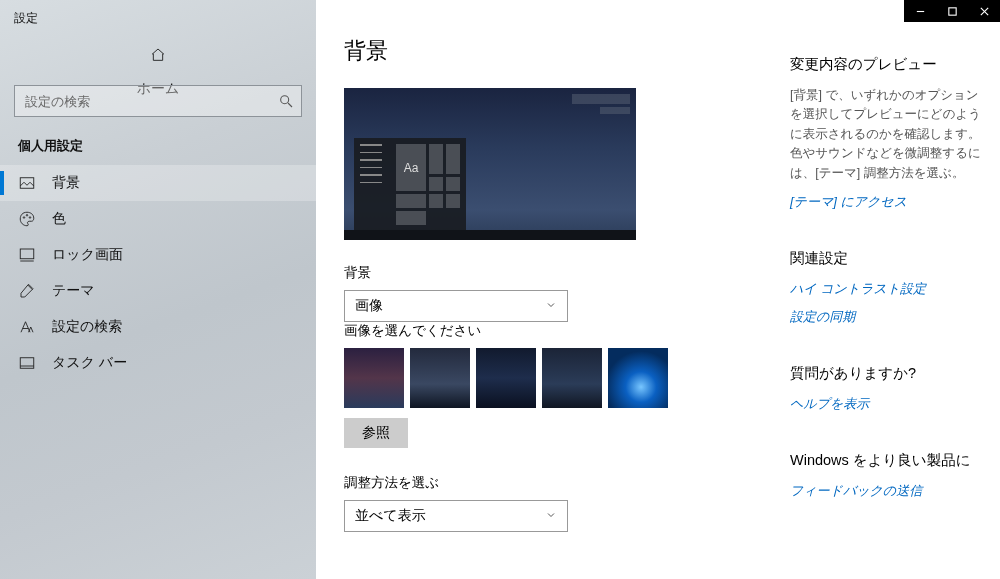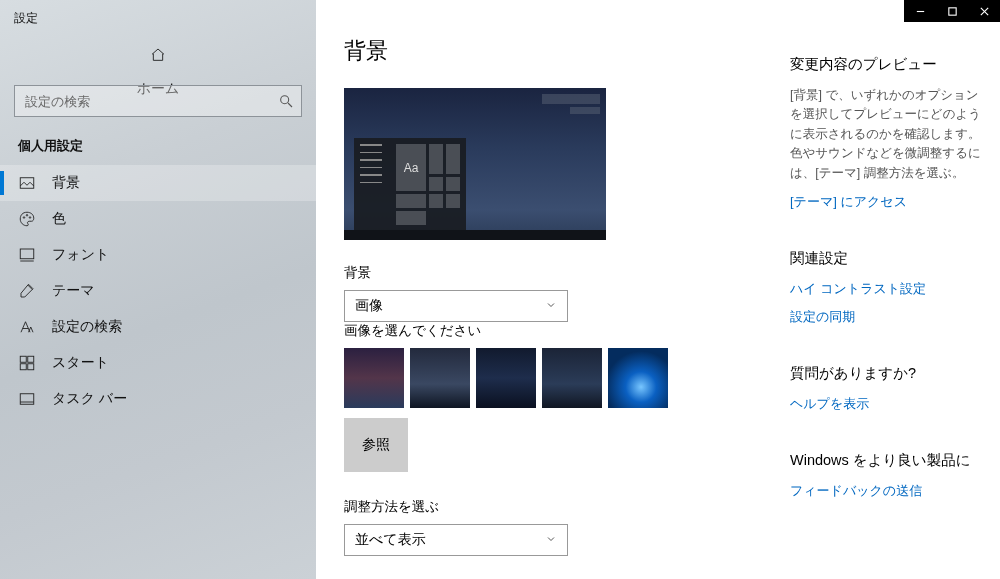--- a/index.html
+++ b/index.html
@@ -96,21 +96,21 @@
     padding: 36px 20px 20px 28px;
     overflow: auto;
   }
   .page-title {
     font-size: 22px;
     font-weight: 400;
     margin-bottom: 22px;
   }
   
   .preview {
-    width: 262px;
+    width: 292px;
     height: 152px;
     background: linear-gradient(to bottom, #1a2440 0%, #2a3b5c 40%, #3b4e70 80%, #2b3c58 100%);
     position: relative;
     margin-bottom: 24px;
   }
   .preview .taskbar { position: absolute; left:0; right:0; bottom:0; height:10px; background:#101318; }
   .preview .startmenu {
     position: absolute; left: 10px; bottom: 10px;
     width: 112px; height: 92px;
     background: rgba(25,28,34,0.92);
@@ -163,21 +163,21 @@
     cursor: pointer;
   }
   .thumb.t1 { background: linear-gradient(to bottom, #2b2040 0%, #53354a 50%, #2a3b5c 100%); }
   .thumb.t2 { background: linear-gradient(to bottom, #232a3d 0%, #3a4862 60%, #0e1522 100%); }
   .thumb.t3 { background: linear-gradient(to bottom, #111a2e 0%, #1e2d4c 50%, #0a1020 100%); }
   .thumb.t4 { background: linear-gradient(to bottom, #1b2437 0%, #2b3c58 60%, #101622 100%); }
   .thumb.t5 { background: radial-gradient(circle at 55% 65%, #78c6ff 0%, #0a60c2 30%, #042c5e 70%); }
 
   .browse-btn {
     display: inline-block;
-    padding: 18px 18px;
+    padding: 6px 18px;
     background: #ccc;
     font-size: 14px;
     cursor: pointer;
     margin-bottom: 26px;
     border: none;
   }
 
   
   .aside {
     width: 216px;
@@ -211,20 +211,21 @@
     line-height: 1.55;
     margin-bottom: 10px;
   }
   .aside a {
     display: block;
     font-size: 13px;
     color: #0067c0;
     text-decoration: none;
     margin-bottom: 10px;
     cursor: pointer;
+    font-style: italic;
   }
 </style>
 </head>
 <body>
 
 <div class="sidebar">
   <div class="app-title">設定</div>
 
   <div class="home-row">
     <span class="icon">
@@ -267,50 +268,39 @@
     </span>
     <span>色</span>
   </div>
   <div class="nav-item">
     <span class="icon">
       <svg viewBox="0 0 24 24">
           <rect x="3" y="4" width="18" height="13"></rect>
           <line x1="3" y1="20" x2="21" y2="20"></line>
         </svg>
     </span>
-    <span>フォント</span>
+    <span>ロック画面</span>
   </div>
   <div class="nav-item">
     <span class="icon">
       <svg viewBox="0 0 24 24">
           <path d="M14 3 L20 9 L9 20 L4 20 L4 15 Z"></path>
           <line x1="13" y1="4" x2="19" y2="10"></line>
         </svg>
     </span>
     <span>テーマ</span>
   </div>
   <div class="nav-item">
     <span class="icon">
       <svg viewBox="0 0 24 24">
           <path d="M4 19 L10 5 L16 19 M6.5 14 H13.5"></path>
           <path d="M17 19 L20 12 L23 19" transform="translate(-3,0)"></path>
         </svg>
     </span>
     <span>設定の検索</span>
-  </div>
-  <div class="nav-item">
-    <span class="icon">
-      <svg viewBox="0 0 24 24">
-          <rect x="3" y="3" width="8" height="8"></rect>
-          <rect x="13" y="3" width="8" height="8"></rect>
-          <rect x="3" y="13" width="8" height="8"></rect>
-          <rect x="13" y="13" width="8" height="8"></rect>
-        </svg>
-    </span>
-    <span>スタート</span>
   </div>
   <div class="nav-item">
     <span class="icon">
       <svg viewBox="0 0 24 24">
           <rect x="3" y="5" width="18" height="14"></rect>
           <line x1="3" y1="16" x2="21" y2="16"></line>
         </svg>
     </span>
     <span>タスク バー</span>
   </div>

